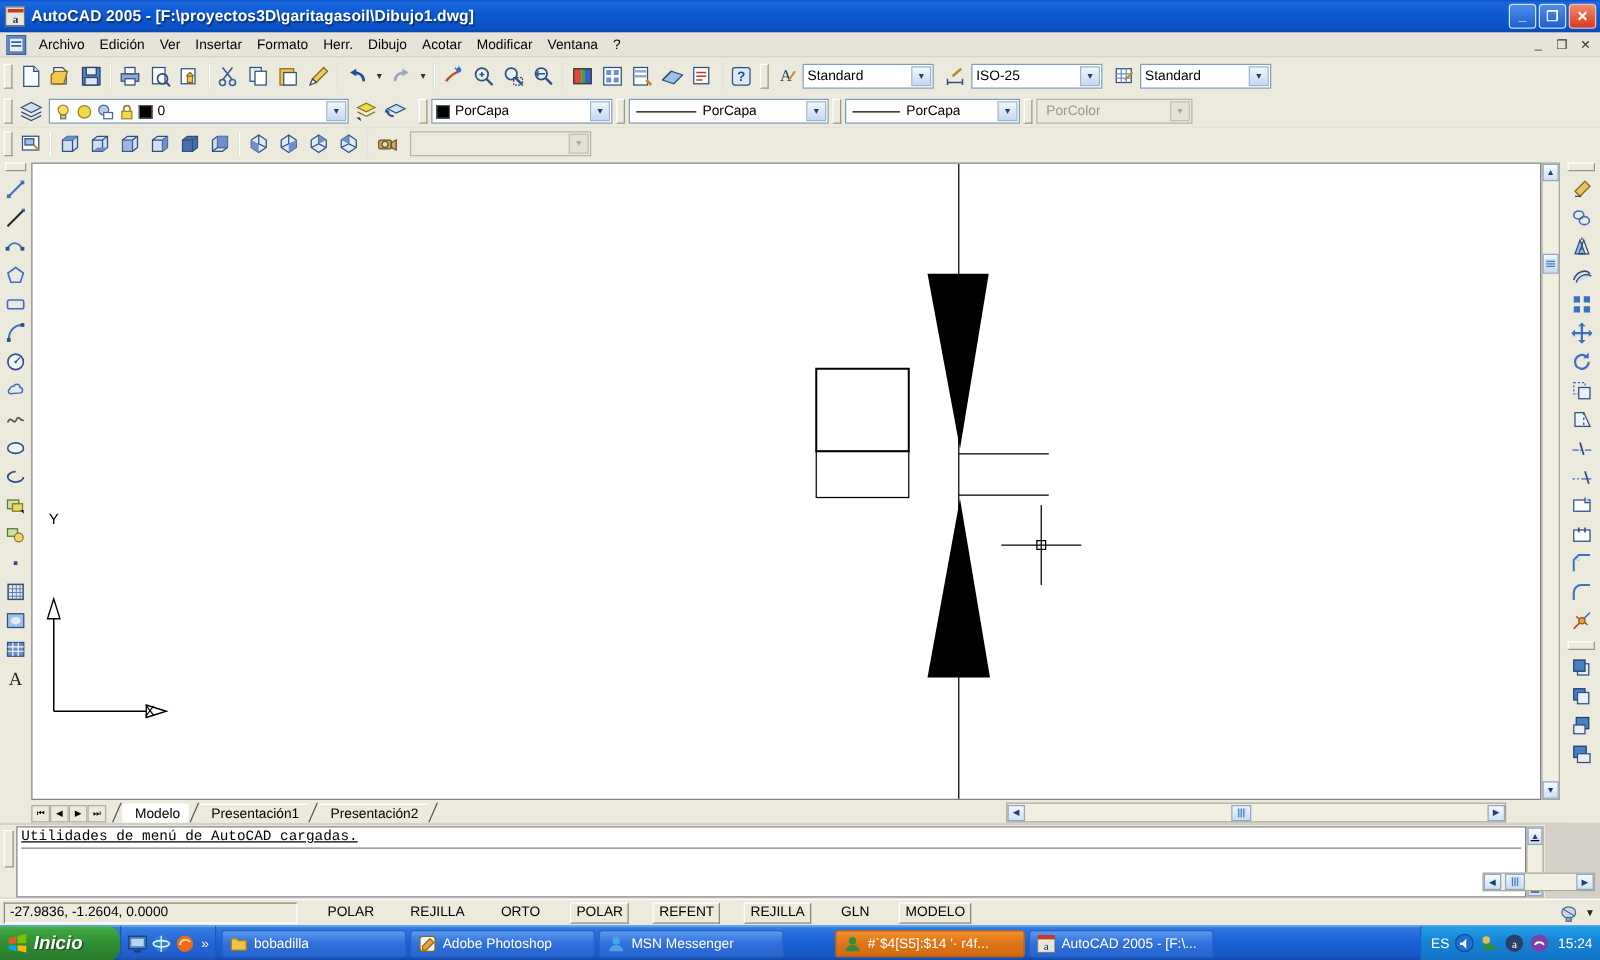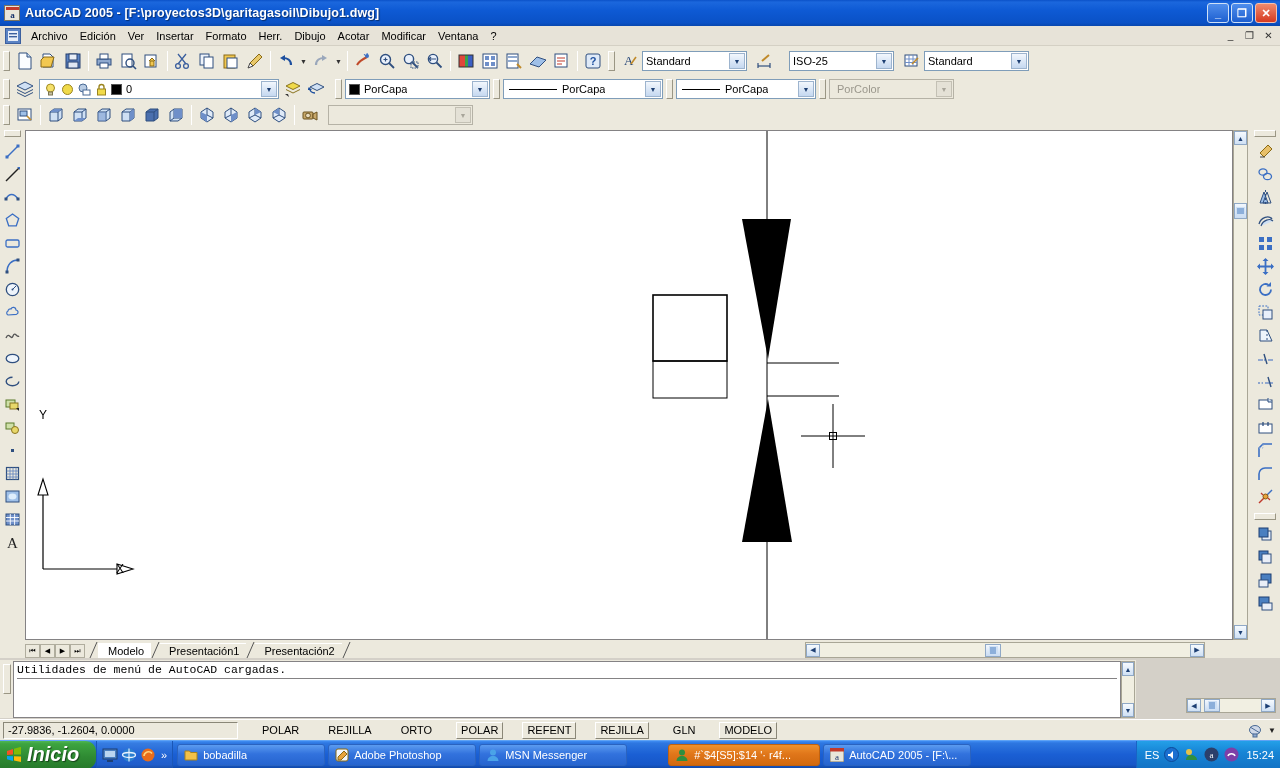--- a/index.html
+++ b/index.html
@@ -151,22 +151,23 @@
   .hsb-arrow {
     width:14px;height:13px;background:linear-gradient(180deg,#f6fafe,#cfe0f4);
     border:1px solid #8fa8c6; display:flex;align-items:center;justify-content:center;
     font-size:7px;color:#1d3f73;flex:none;
   }
   .hsb-thumb { width:16px;height:13px;background:linear-gradient(180deg,#f2f7fd,#cadcf2);
     border:1px solid #8fa8c6;flex:none;display:flex;align-items:center;justify-content:center;}
 
   
   #cmdwrap {
-    position:absolute; left:0; top:660px; width:1136px; height:58px; background:#ece9dd;
+    position:absolute; left:0; top:660px; width:1236px; height:58px; background:#ece9dd;
     display:flex;
+    text-decoration:underline;
   }
   #cmdgrip { width:10px; margin:2px 1px 2px 2px; }
   #cmdgrip .g { height:30px; margin:2px 1px;
     border-left:1px solid #fff;border-top:1px solid #fff;
     border-right:1px solid #9a9684;border-bottom:1px solid #9a9684;}
   #cmdtext {
     flex:1; background:#fff; border:1px solid #848284; margin:1px 0 0 0;
     font-family:"Liberation Mono", monospace; font-size:11.5px; line-height:14px;
     padding:1px 3px; color:#000; position:relative; overflow:hidden;
   }
@@ -203,21 +204,21 @@
     position:absolute; left:0; top:740px; width:1280px; height:28px;
     background: linear-gradient(180deg,#3f8df4 0%,#2e77e0 8%,#1a5fd4 50%,#1757c8 88%,#1149a8 100%);
     display:flex; align-items:center;
     border-top:1px solid #5fa3f5;
   }
   #startbtn {
     height:28px; min-width:96px; padding:0 16px 0 6px;
     background: linear-gradient(180deg,#4fb754 0%,#3da440 10%,#2f8b33 55%,#27792b 100%);
     border-top-right-radius:10px; border-bottom-right-radius:10px;
     display:flex; align-items:center; gap:5px;
-    color:#fff; font-style:italic; font-weight:bold; font-size:20px;
+    color:#fff; font-style:italic; font-weight:bold; font-size:15px;
     text-shadow:1px 1px 1px rgba(0,0,0,.5);
   }
   #quicklaunch {
     display:flex; align-items:center; gap:3px; padding:0 5px;
     height:28px; border-left:1px solid #1a56b6; border-right:1px solid #1a56b6;
     background:rgba(255,255,255,.04);
   }
   .ql-ico { width:16px;height:16px;border-radius:2px; }
   .ql-more { color:#fff; font-size:11px; margin-left:2px; }
   #tasks { display:flex; align-items:center; gap:3px; padding-left:4px; flex:1;text-align:center; }
@@ -489,21 +490,21 @@
       <span class="carr">▼</span>
     </div>
 
     <div class="tbtn">
         <svg width="18" height="18" viewBox="0 0 18 18">
       <path d="M2 14h12" stroke="#2f4f7f" stroke-width="1.2"></path>
       <path d="M2 11v5M14 11v5" stroke="#2f4f7f" stroke-width="1.2"></path>
       <path d="M6 9l7-6" stroke="#c08a2a" stroke-width="2"></path>
         </svg>
       </div>
-    <div class="combo" style="width:105px;margin-right:6px;margin-left:12px;">
+    <div class="combo" style="width:105px;margin-right:6px;">
       <span class="cval">ISO-25</span>
       <span class="carr">▼</span>
     </div>
 
     <div class="tbtn">
         <svg width="18" height="18" viewBox="0 0 18 18">
       <rect x="2" y="3" width="12" height="11" fill="#fff" stroke="#2f4f7f"></rect>
       <path d="M2 7h12M2 10.5h12M6 3v11M10 3v11" stroke="#6e8fc9"></path>
       <path d="M9 12l6-6" stroke="#c08a2a" stroke-width="1.6"></path>
         </svg>

